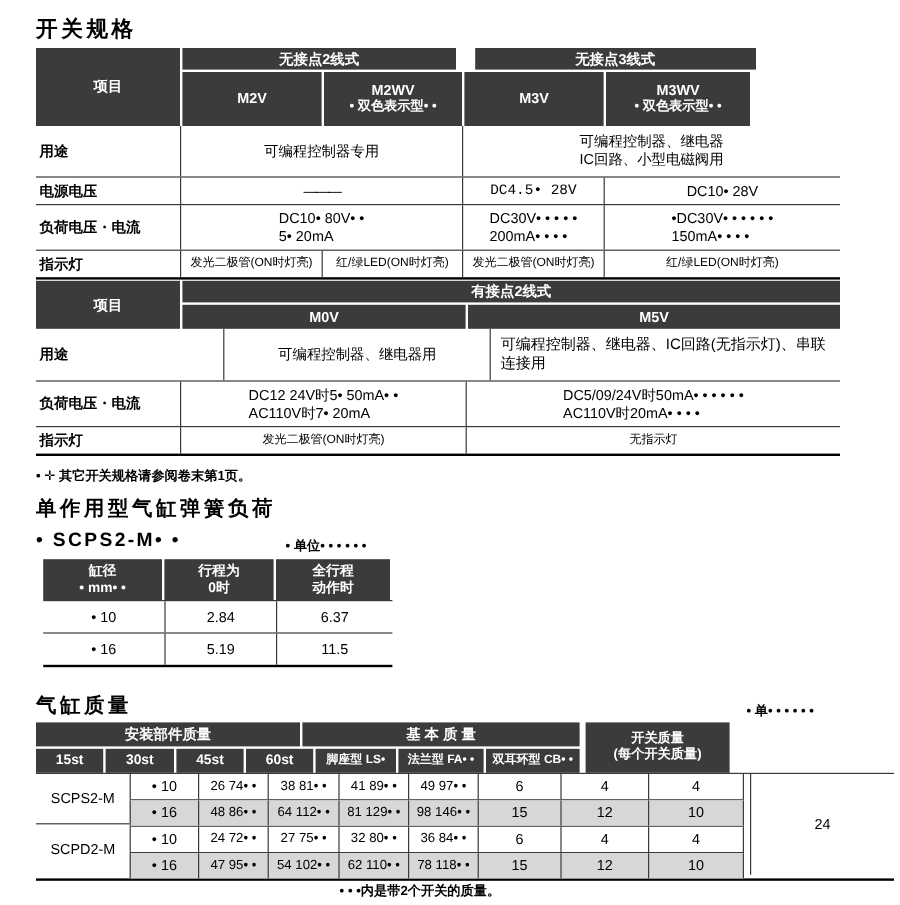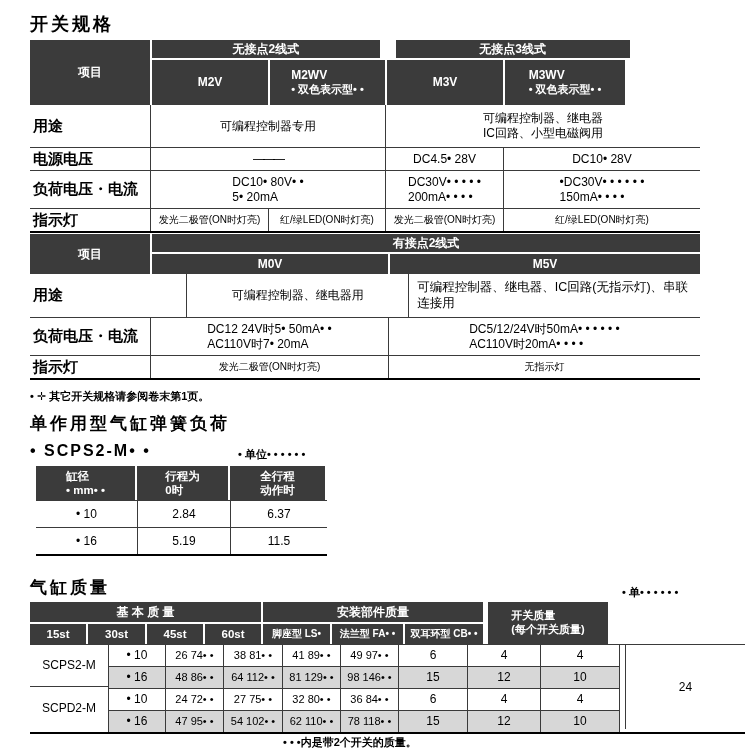--- a/index.html
+++ b/index.html
@@ -13,27 +13,27 @@
   .col{display:flex;flex-direction:column;}
   .c{
     box-sizing:border-box;display:flex;align-items:center;justify-content:center;
     text-align:center;font-size:12px;line-height:1.25;white-space:pre-wrap;
     border-left:1px solid #3a3a3a;
   }
   .nb{border-left:none;}
   .bb{border-bottom:1px solid #3a3a3a;}
   .hb{border-bottom:2px solid #000;}
   .lab{justify-content:flex-start;text-align:left;padding-left:3px;font-weight:700;
-       font-size:15px;border-left:none;}
+       font-size:12px;border-left:none;}
   .dk{background:#3b3b3b;color:#fff;font-weight:700;border:none;}
   .small{font-size:10px;}
   .leftcell{justify-content:flex-start;text-align:left;padding-left:8px;}
   .inner{display:inline-block;text-align:left;}
   .inner span{display:block;}
-  .ctr{display:inline-block;text-align:left;}
+  .ctr{display:inline-block;text-align:center;}
   .ctr span{display:block;}
   .title{font-size:18px;font-weight:700;letter-spacing:3px;}
   .subtitle{font-size:16px;font-weight:600;letter-spacing:2px;}
   .unit{font-size:11px;font-weight:700;}
   .note{font-size:11px;font-weight:600;}
   .dash{letter-spacing:-2px;}
   .shade{background:#d7d7d7;}
   .gap2{gap:2px;}
 </style>
 </head>
@@ -69,21 +69,21 @@
     <div class="c lab" style="width:120px;">用途</div>
     <div class="c" style="width:235px;">可编程控制器专用</div>
     <div class="c" style="width:315px;">
       <span class="ctr"><span>可编程控制器、继电器</span><span>IC回路、小型电磁阀用</span></span>
     </div>
   </div>
 
   <div class="r" style="height:22px;border-top:1px solid #3a3a3a;">
     <div class="c lab" style="width:120px;">电源电压</div>
     <div class="c dash" style="width:235px;">———</div>
-    <div class="c" style="width:118px;">DC4.5• 28V</div>
+    <div class="c" style="width:118px;font-family:Liberation Mono, monospace;">DC4.5• 28V</div>
     <div class="c" style="width:197px;">DC10• 28V</div>
   </div>
 
   <div class="r" style="height:37px;border-top:1px solid #3a3a3a;">
     <div class="c lab" style="width:120px;">负荷电压・电流</div>
     <div class="c" style="width:235px;">
       <span class="inner"><span>DC10• 80V• •</span><span>5• 20mA</span></span>
     </div>
     <div class="c" style="width:118px;">
       <span class="inner"><span>DC30V• • • • •</span><span>200mA• • • •</span></span>
@@ -119,21 +119,21 @@
     <div class="c" style="width:238px;margin-left:44px;">可编程控制器、继电器用</div>
     <div class="c leftcell" style="width:312px;font-size:12.5px;">可编程控制器、继电器、IC回路(无指示灯)、串联连接用</div>
   </div>
 
   <div class="r" style="height:37px;border-top:1px solid #3a3a3a;">
     <div class="c lab" style="width:120px;">负荷电压・电流</div>
     <div class="c" style="width:238px;">
       <span class="inner"><span>DC12 24V时5• 50mA• •</span><span>AC110V时7• 20mA</span></span>
     </div>
     <div class="c" style="width:312px;">
-      <span class="inner"><span>DC5/12/24V时50mA• • • • • •</span><span>AC110V时20mA• • • •</span></span>
+      <span class="inner"><span>DC5/09/24V时50mA• • • • • •</span><span>AC110V时20mA• • • •</span></span>
     </div>
   </div>
 
   <div class="r hb" style="height:22px;border-top:1px solid #3a3a3a;">
     <div class="c lab" style="width:120px;">指示灯</div>
     <div class="c small" style="width:238px;">发光二极管(ON时灯亮)</div>
     <div class="c small" style="width:312px;">无指示灯</div>
   </div>
 
   <div class="note" style="margin-top:9px;">• ✛ 其它开关规格请参阅卷末第1页。</div>
@@ -173,22 +173,22 @@
 
 <div class="abs" style="left:30px;top:576px;font-size:17px;font-weight:700;letter-spacing:3px;">气缸质量</div>
 
 <div class="abs unit" style="left:622px;top:585px;">• 单• • • • • •</div>
 
 <div class="abs" style="left:30px;top:602px;width:715px;">
 
   <div class="r" style="height:42px;">
     <div class="col gap2" style="width:453px;">
       <div class="r gap2" style="height:20px;">
+        <div class="c dk" style="width:220px;height:20px;">安装部件质量</div>
         <div class="c dk" style="width:231px;height:20px;">基 本 质 量</div>
-        <div class="c dk" style="width:220px;height:20px;">安装部件质量</div>
       </div>
       <div class="r gap2" style="height:20px;">
         <div class="c dk" style="width:56px;height:20px;font-size:11.5px;">15st</div>
         <div class="c dk" style="width:57px;height:20px;font-size:11.5px;">30st</div>
         <div class="c dk" style="width:56px;height:20px;font-size:11.5px;">45st</div>
         <div class="c dk" style="width:56px;height:20px;font-size:11.5px;">60st</div>
         <div class="c dk" style="width:67px;height:20px;font-size:10px;">脚座型 LS•</div>
         <div class="c dk" style="width:71px;height:20px;font-size:10px;">法兰型 FA• •</div>
         <div class="c dk" style="width:78px;height:20px;font-size:10px;">双耳环型 CB• •</div>
       </div>

